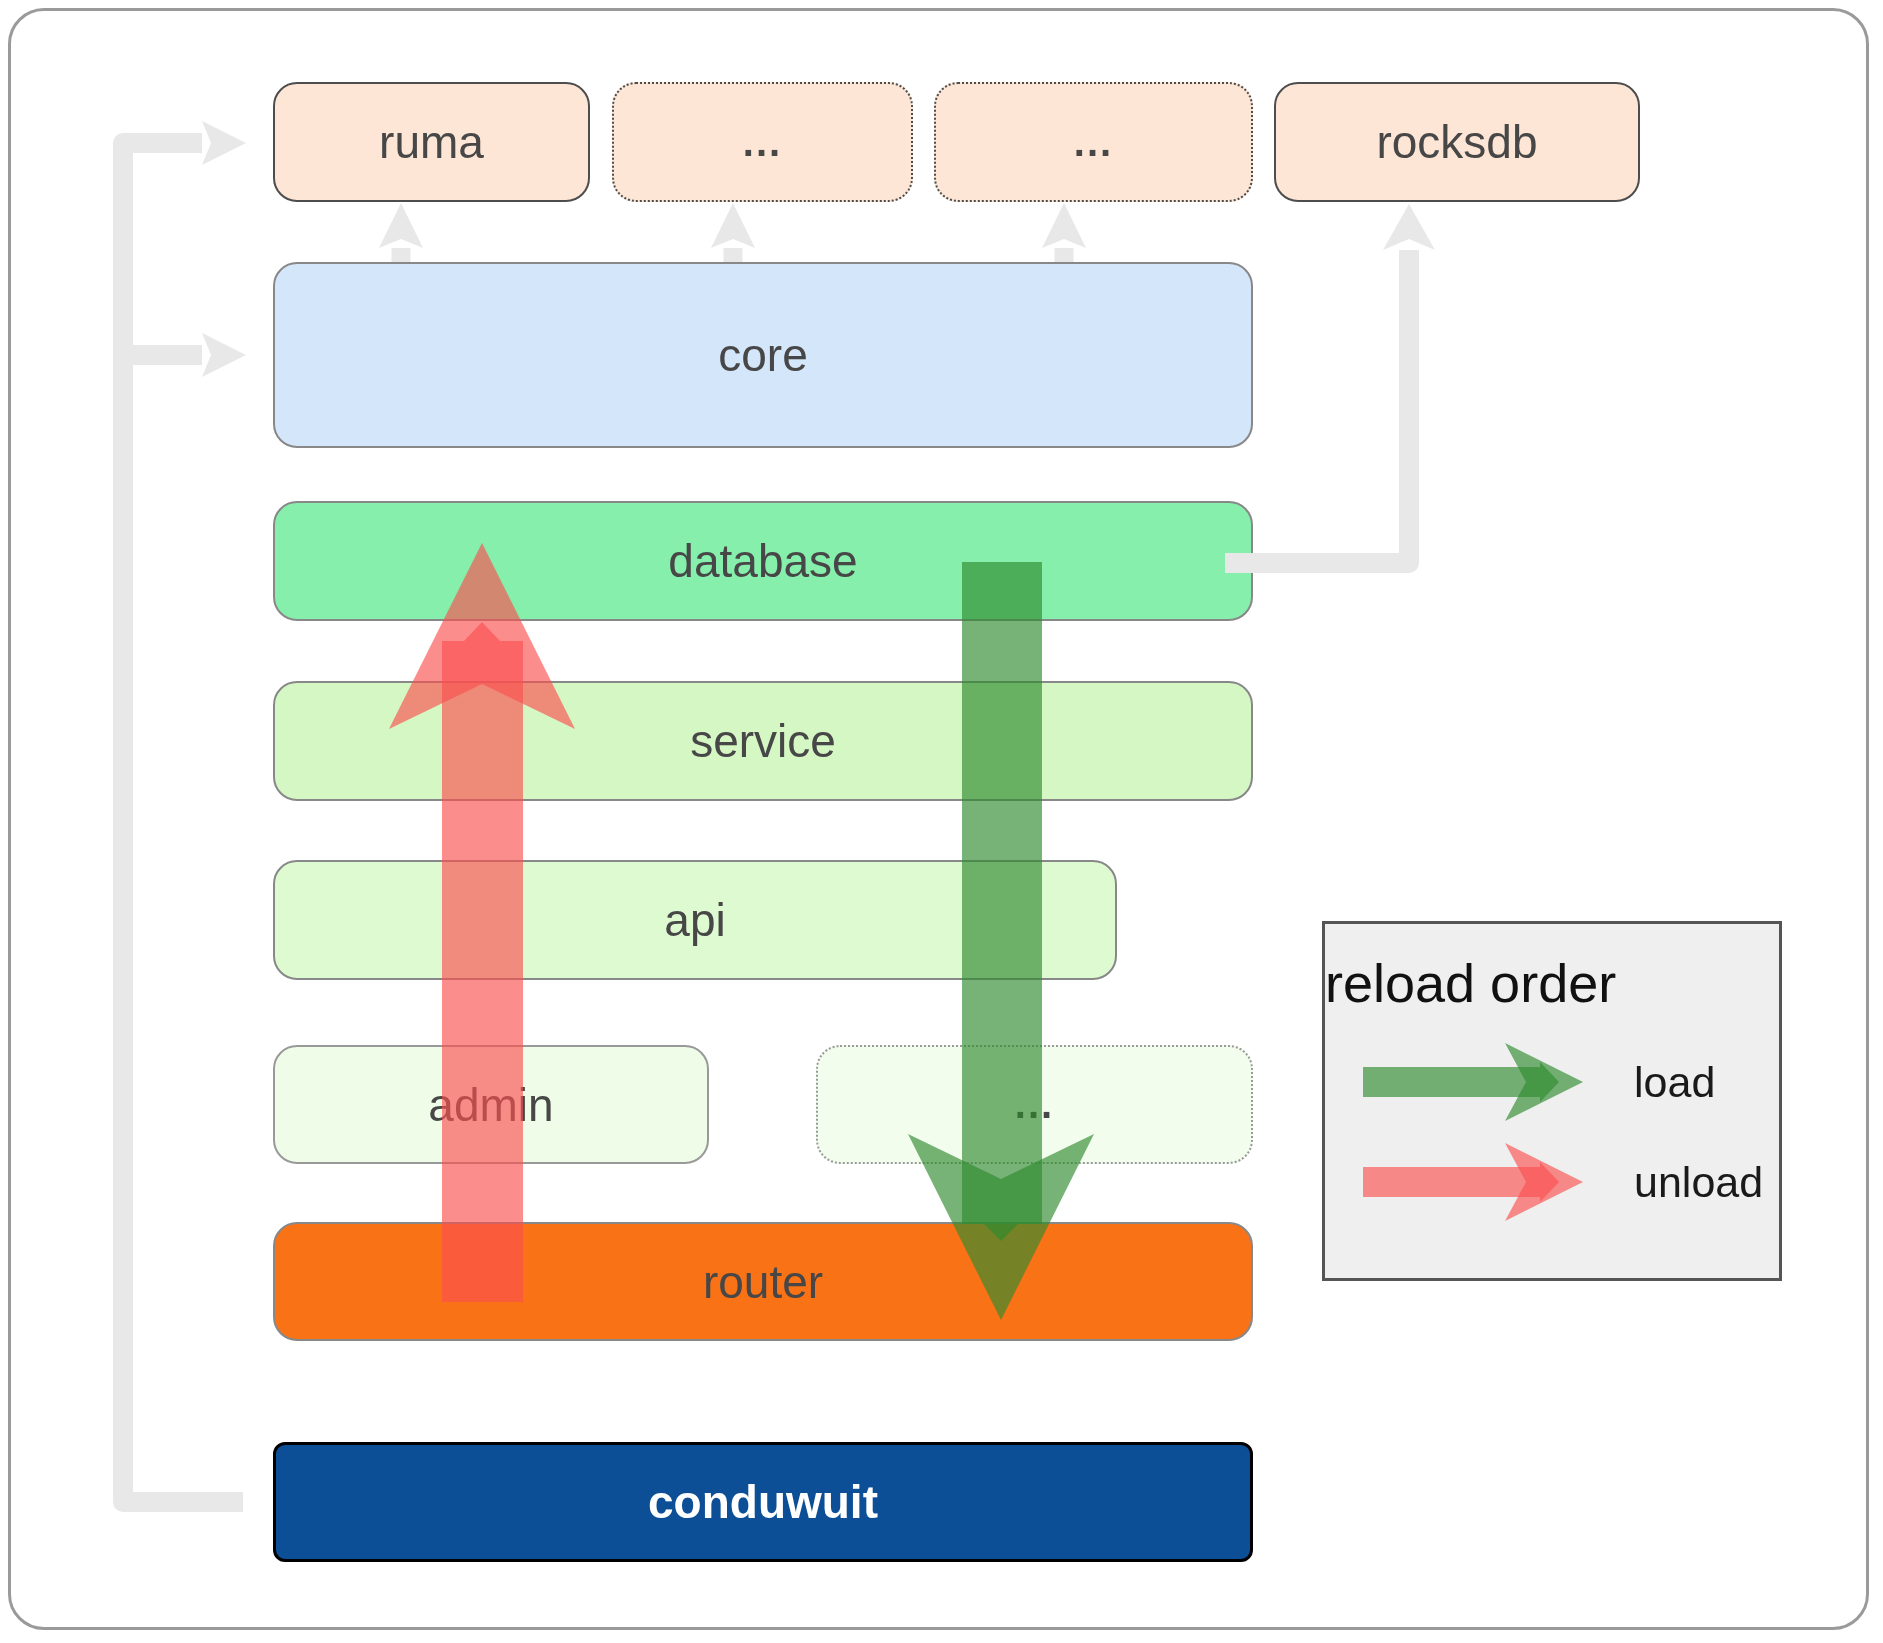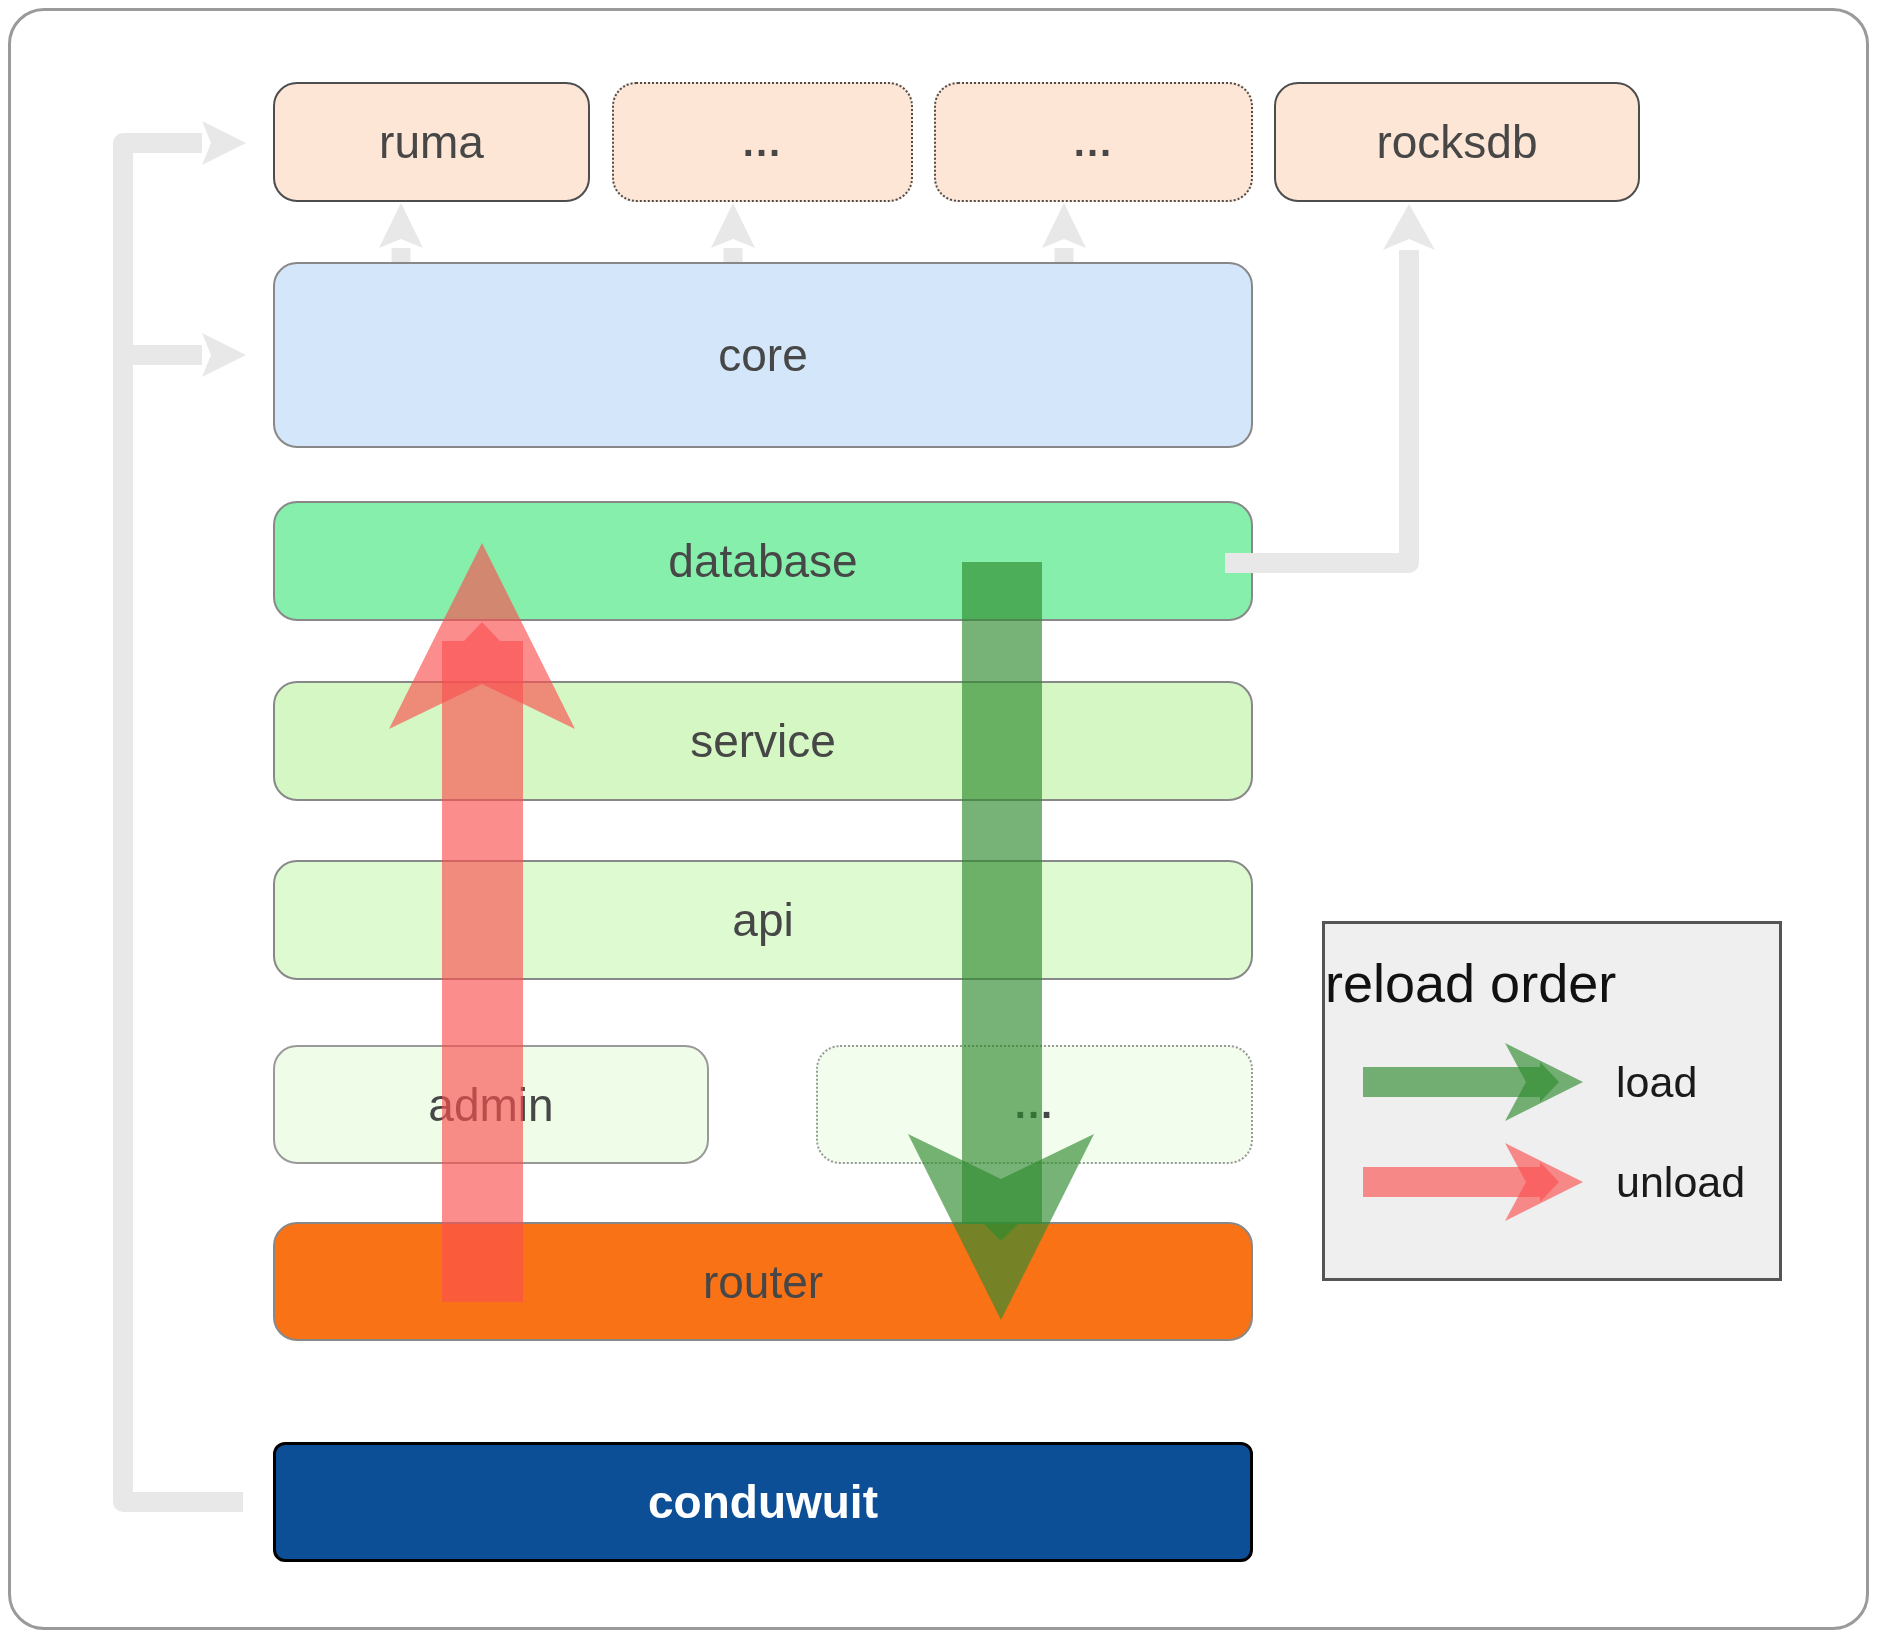--- a/index.html
+++ b/index.html
@@ -22,21 +22,21 @@
   }
   
   .b-ruma     {left:244px;top:82px;width:317px;height:120px;background:#fde6d5;border:2.5px solid #4d4d4d;}
   .b-dots1    {left:583px;top:82px;width:301px;height:120px;background:#fde6d5;border:2.5px dotted #4d4d4d;}
   .b-dots2    {left:905px;top:82px;width:319px;height:120px;background:#fde6d5;border:2.5px dotted #4d4d4d;}
   .b-rocksdb  {left:1245px;top:82px;width:366px;height:120px;background:#fde6d5;border:2.5px solid #4d4d4d;}
   
   .b-core     {left:244px;top:262px;width:980px;height:186px;background:#d4e6f9;border:2.5px solid #888;}
   .b-database {left:244px;top:501px;width:980px;height:120px;background:#86efac;border:2.5px solid #888;}
   .b-service  {left:244px;top:681px;width:980px;height:120px;background:#d5f7c4;border:2.5px solid #888;}
-  .b-api      {left:244px;top:860px;width:980px;height:120px;background:#defad1;border:2.5px solid #888;}
+  .b-api      {left:244px;top:860px;width:844px;height:120px;background:#defad1;border:2.5px solid #888;}
   .b-admin    {left:244px;top:1045px;width:436px;height:119px;background:#eefce8;border:2px solid #999;}
   .b-dots3    {left:787px;top:1045px;width:437px;height:119px;background:#f3fdee;border:2px dotted #999;}
   .b-router   {left:244px;top:1222px;width:980px;height:119px;background:#f97316;border:2.5px solid #888;}
   .b-conduwuit{left:244px;top:1442px;width:980px;height:120px;background:#0d4f96;border:3px solid #000;
                border-radius:12px;color:#ffffff;font-weight:600;}
   .dots{font-weight:700;font-size:40px;letter-spacing:2px;}
   
   #arrows{position:absolute;left:0;top:0;width:1883px;height:1643px;z-index:2;pointer-events:none;}
   
   .legend{
@@ -44,21 +44,21 @@
     background:#efefef;border:3px solid #555;box-sizing:border-box;z-index:1;
   }
   .legend-title{
     position:absolute;left:0;top:28px;width:100%;text-align:left;
     font-size:54px;color:#111;
   }
   .legend-row{position:absolute;left:38px;height:80px;display:flex;align-items:center;}
   .legend-row.row-load{top:118px;}
   .legend-row.row-unload{top:218px;}
   .legend-row svg{display:block;}
-  .legend-label{margin-left:33px;font-size:43px;color:#1a1a1a;line-height:80px;}
+  .legend-label{margin-left:51px;font-size:43px;color:#1a1a1a;line-height:80px;}
 </style>
 </head>
 <body>
 
 <div id="stage">
   <div class="frame"></div>
 
   <div class="box b-ruma">
     <span>ruma</span>
   </div>

